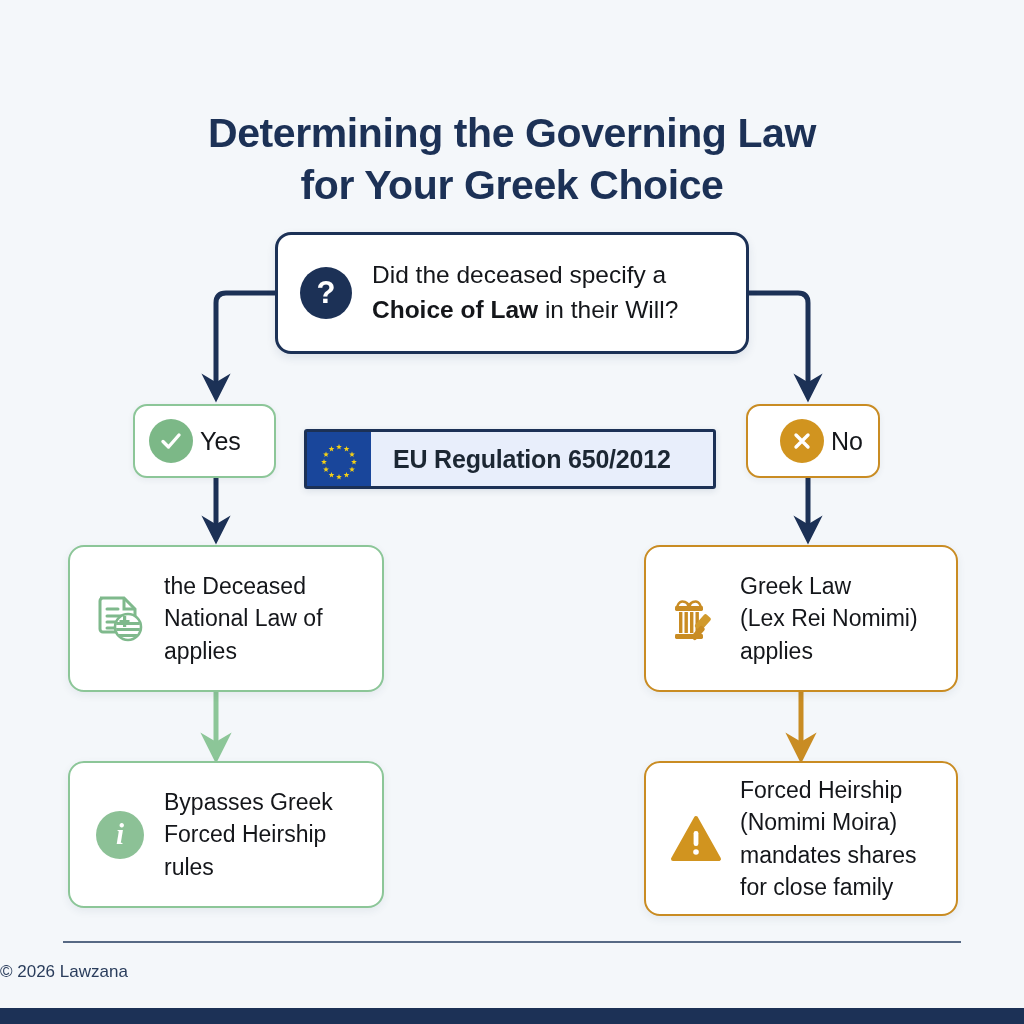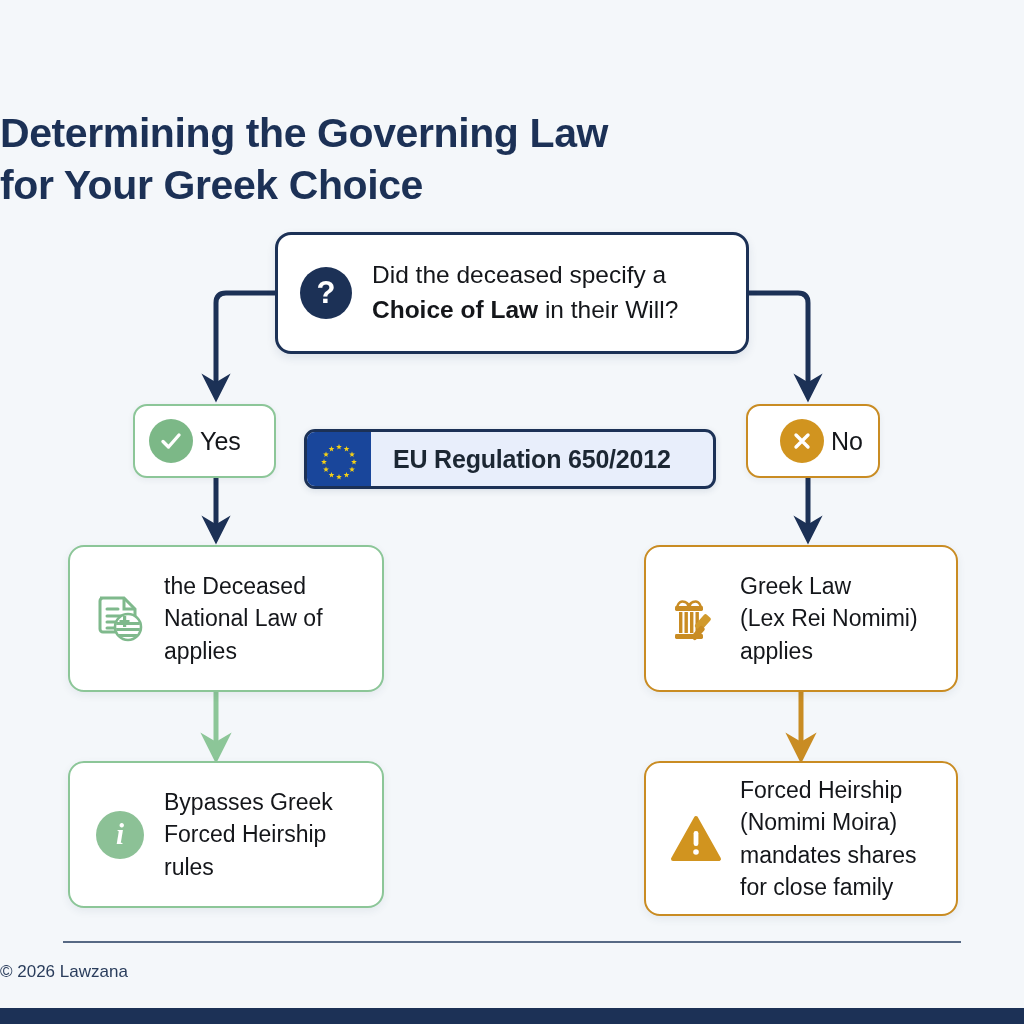--- a/index.html
+++ b/index.html
@@ -30,21 +30,21 @@
     height: 1024px;
     pointer-events: none;
   }
 
   
   .title {
     position: absolute;
     left: 0;
     top: 66px;
     width: 1024px;
-    text-align: left;
+    text-align: center;
     color: #1c3156;
     font-size: 41px;
     line-height: 1.28;
     font-weight: bold;
     letter-spacing: -0.4px;
     margin-top: 41px;
   }
   .title .ln { display: block; }
 
   
@@ -126,21 +126,21 @@
 
   
   .eu-banner {
     position: absolute;
     left: 304px;
     top: 429px;
     width: 412px;
     height: 60px;
     box-sizing: border-box;
     border: 3px solid #1c3156;
-    border-radius: 11px;
+    border-radius: 3px;
     background: #e8eefb;
     display: flex;
     align-items: center;
     overflow: hidden;
     box-shadow: 0 2px 7px rgba(28,49,86,0.12);
   }
   .eu-flag {
     flex: 0 0 auto;
     width: 64px;
     height: 100%;

